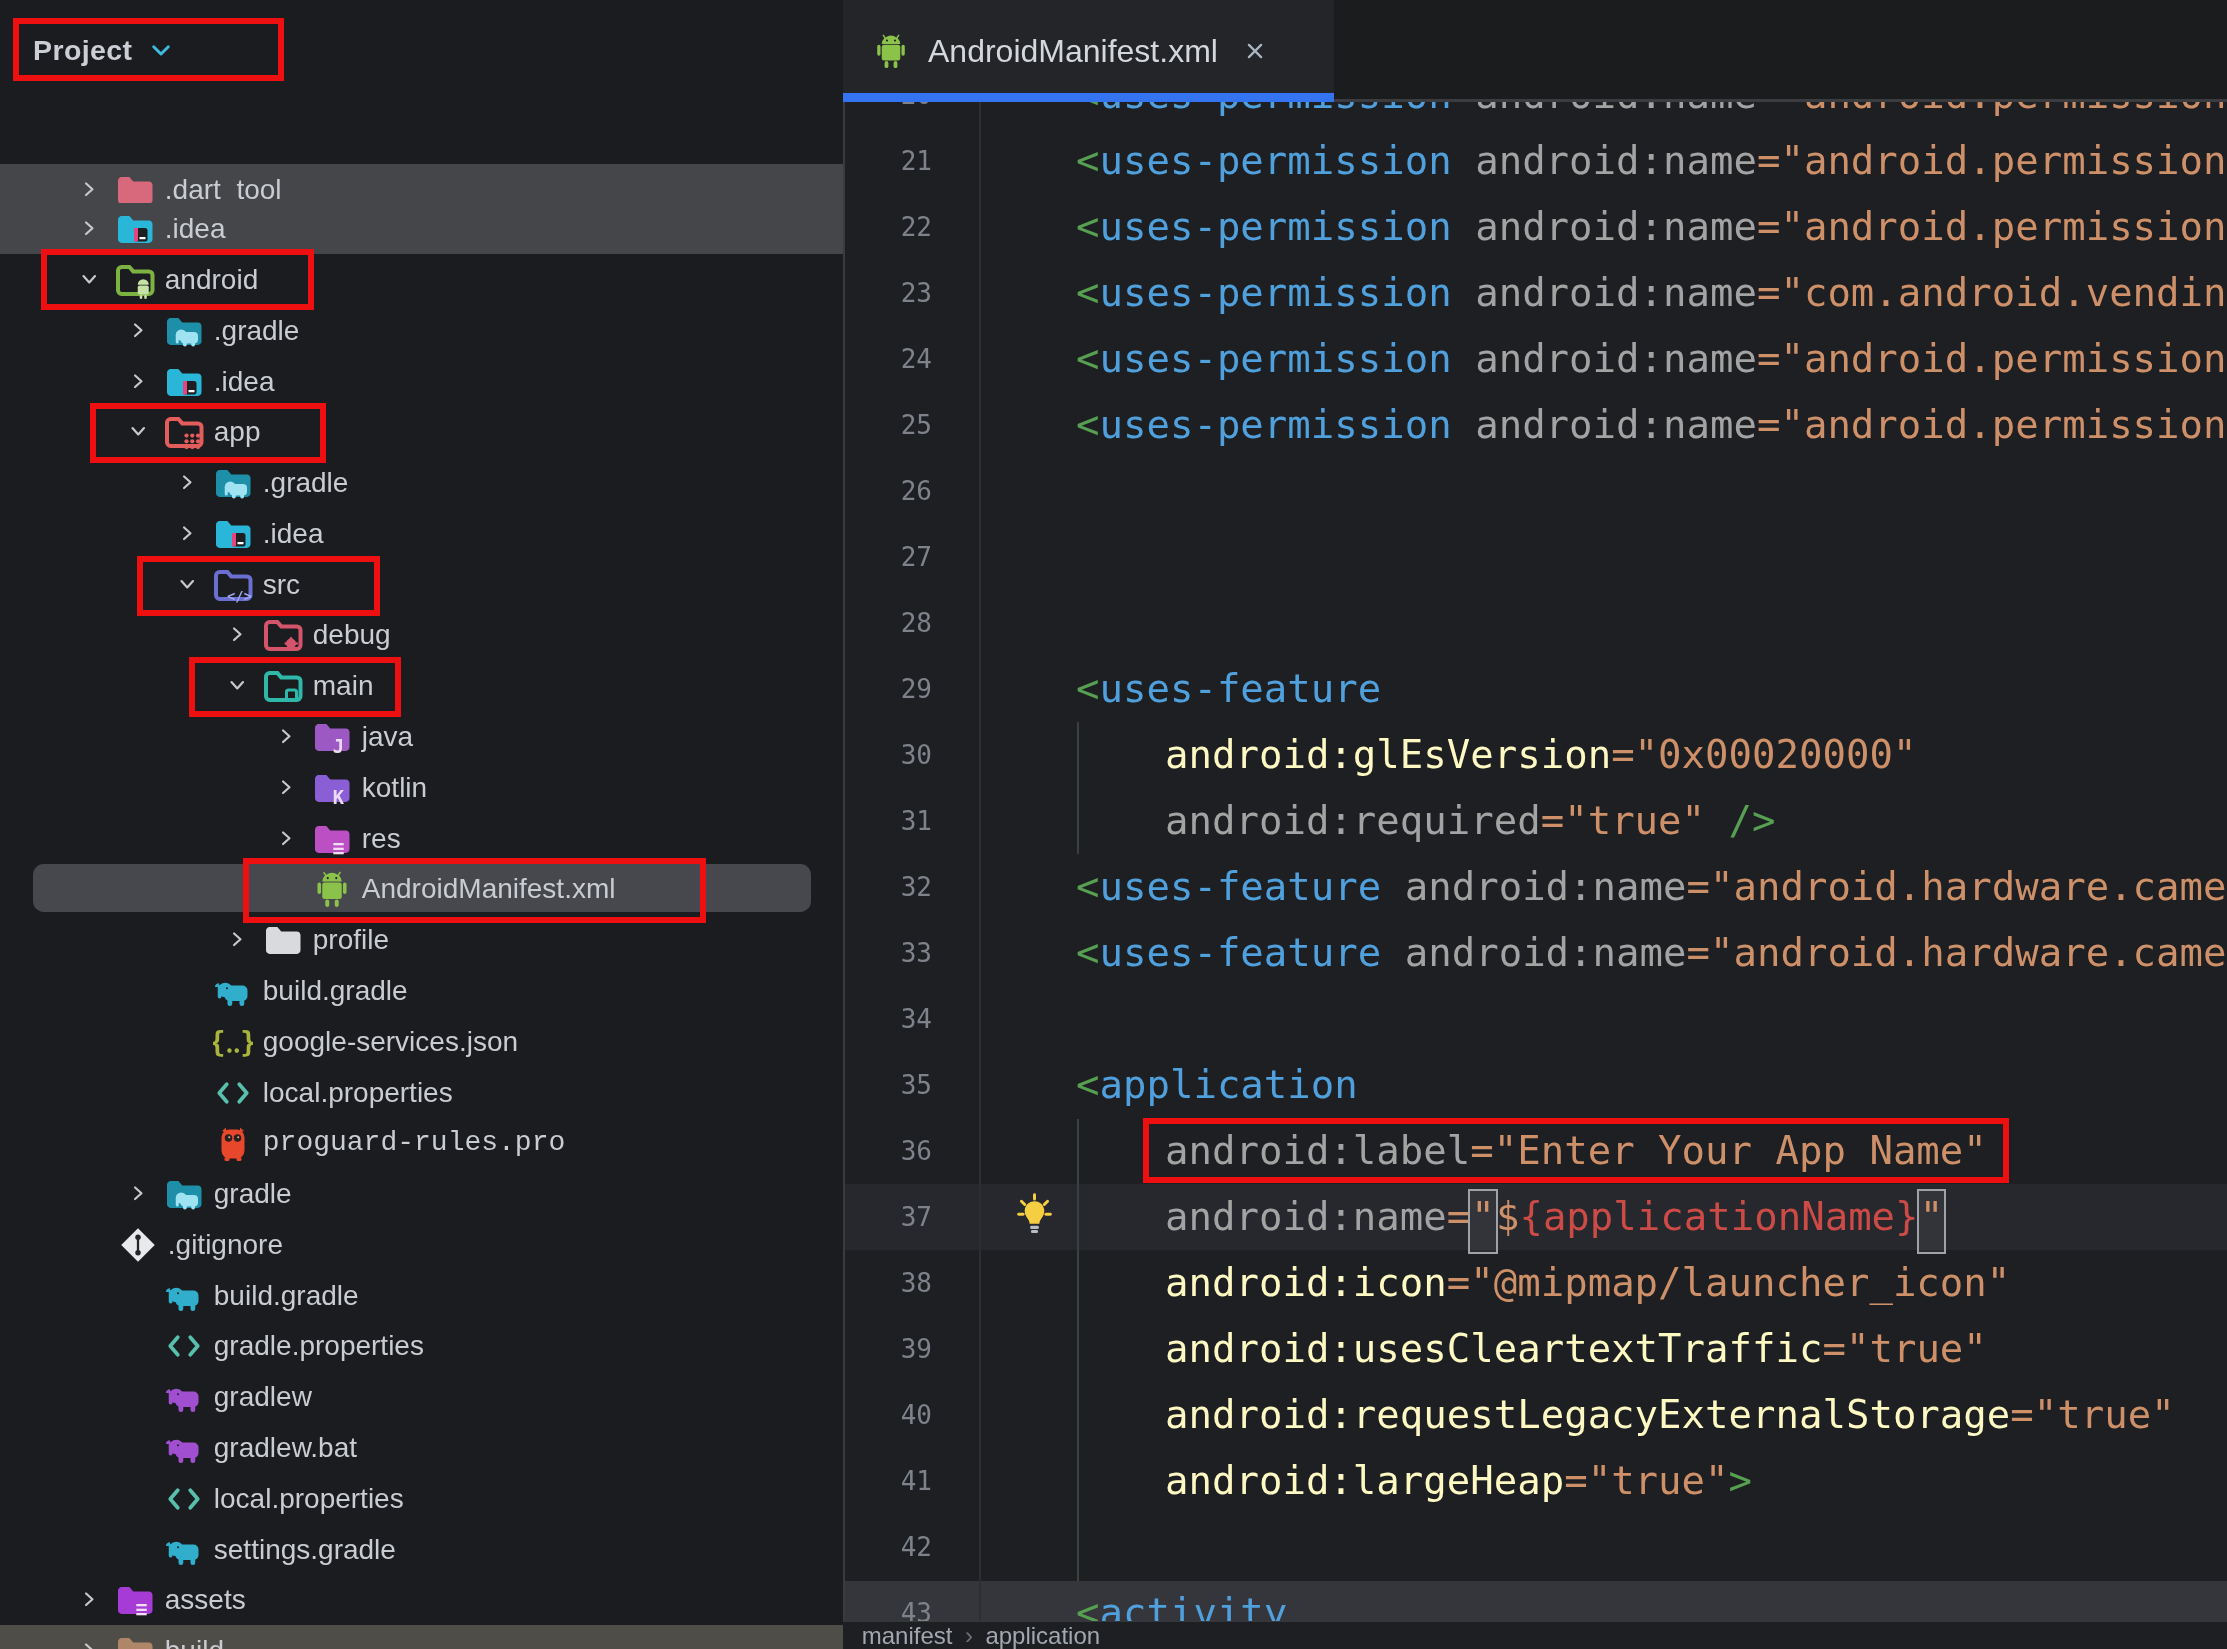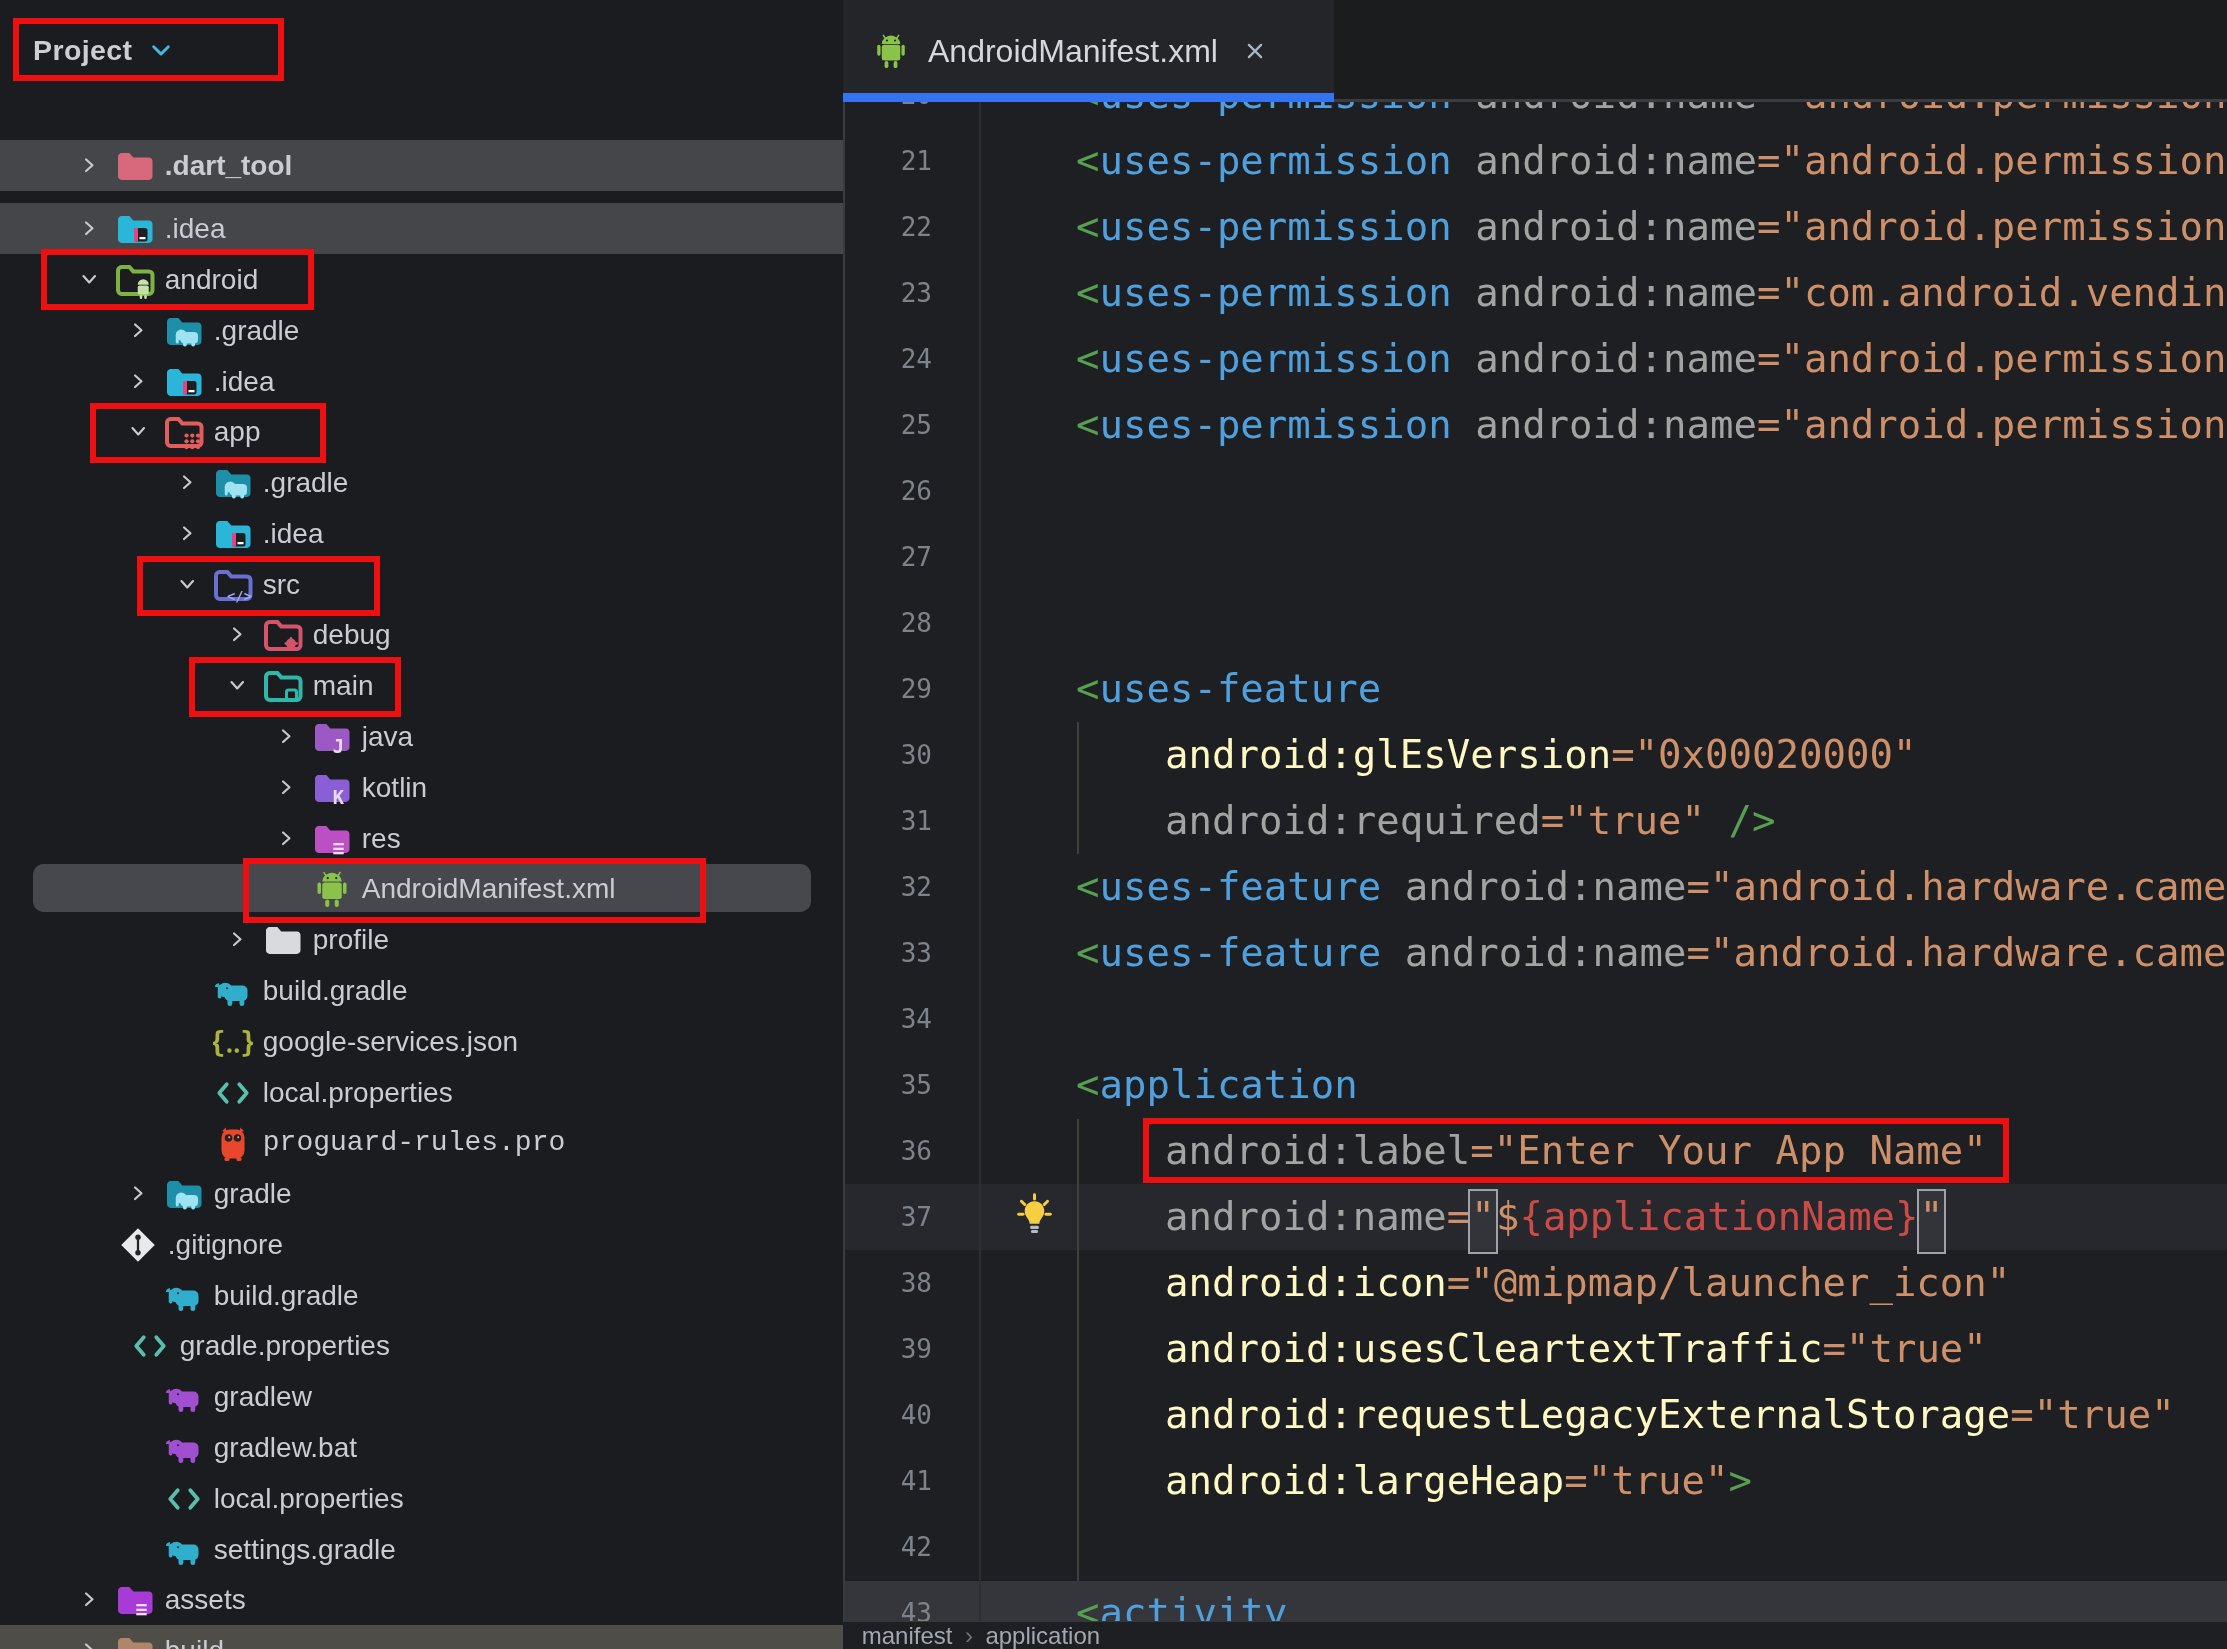--- a/index.html
+++ b/index.html
@@ -67,21 +67,21 @@
 <div id="stage">
 
   <div id="project-panel">
     <div id="project-header">
       <span class="hdr-label">Project</span>
       <svg width="26" height="26" viewBox="0 0 16 16">
           <path d="M3.5 6 8 10.5 12.5 6" fill="none" stroke="#3FBBDF" stroke-width="1.8" stroke-linecap="round" stroke-linejoin="round"></path>
         </svg>
     </div>
     <div id="tree-rows">
-        <div class="tree-row band" style="top: 140px; padding-left: 65px; font-weight: bold;">
+        <div class="tree-row band" style="top: 164px; padding-left: 65px;">
           <span class="tr-arrow">
             <svg width="20.5" height="20.5" viewBox="0 0 16 16">
               <path d="M5.5 3.5 10.5 8 5.5 12.5" fill="none" stroke="#C7CACD" stroke-width="1.7" stroke-linecap="round" stroke-linejoin="round"></path>
             </svg>
           </span>
           <span class="tr-icon">
             <svg width="40" height="40" viewBox="0 0 16 16">
               <path d="M1.2 4.3c0-.8.64-1.5 1.45-1.5h3.1l1.55 1.75h6.25c.8 0 1.45.65 1.45 1.45v6.1c0 .8-.65 1.45-1.45 1.45H2.65c-.8 0-1.45-.65-1.45-1.45z" fill="#D8687B"></path>
             </svg>
           </span>
@@ -437,21 +437,21 @@
                 <path d="M2.4 4.9c-.9 0-1.6.5-1.6 1.5h1.2c0-.4.2-.5.5-.5z"></path>
                 <rect x="1.9" y="5.6" width="1.5" height="5.4" rx=".7"></rect>
                 <rect x="5.8" y="10.6" width="1.9" height="3.4" rx=".9"></rect>
                 <rect x="10.6" y="10.6" width="1.9" height="3.4" rx=".9"></rect>
               </g>
               <circle cx="5.6" cy="6.9" r=".4" fill="#1E1F22"></circle>
             </svg>
           </span>
           <span class="tr-label">build.gradle</span>
         </div>
-        <div class="tree-row" style="top: 1320px; padding-left: 80px;">
+        <div class="tree-row" style="top: 1320px; padding-left: 114px;">
           <span class="tr-arrow"></span>
           <span class="tr-icon">
             <svg width="40" height="40" viewBox="0 0 16 16">
               <path d="M5.5 4.5 2.5 8l3 3.5M10.5 4.5l3 3.5-3 3.5" fill="none" stroke="#58BFAC" stroke-width="1.5" stroke-linecap="round" stroke-linejoin="round"></path>
             </svg>
           </span>
           <span class="tr-label">gradle.properties</span>
         </div>
         <div class="tree-row" style="top: 1371px; padding-left: 114px;">
           <span class="tr-arrow"></span>

